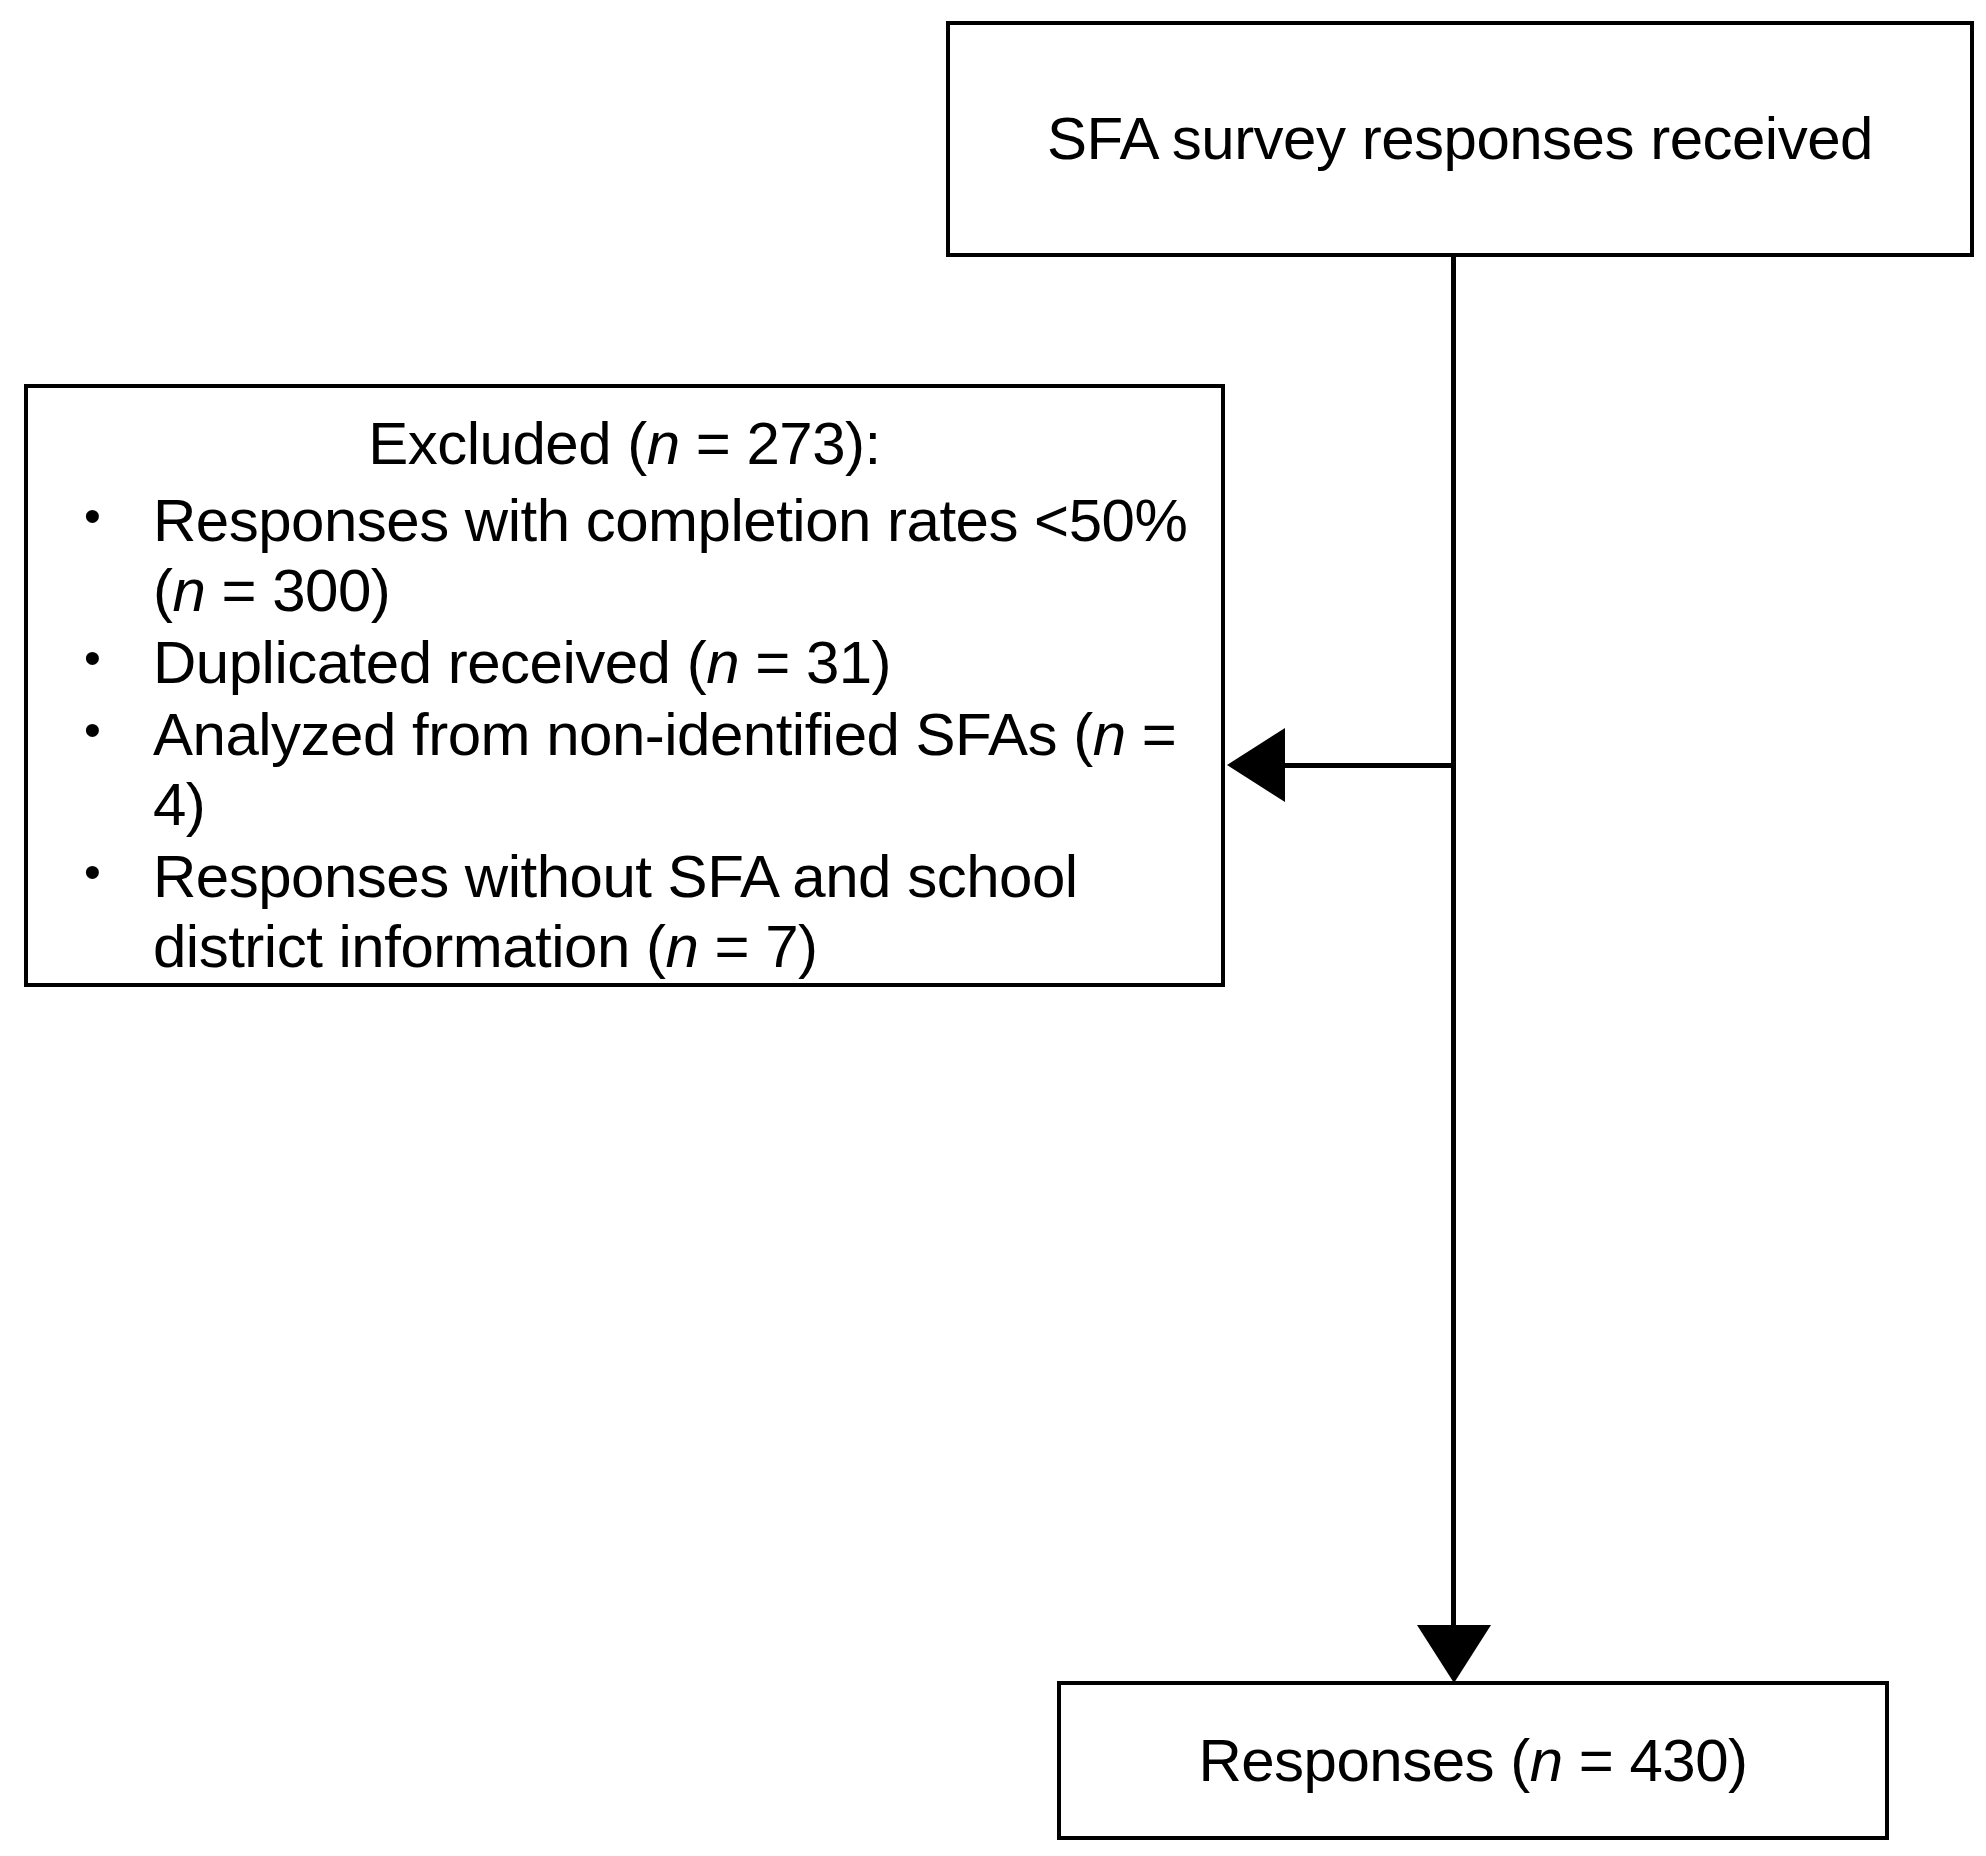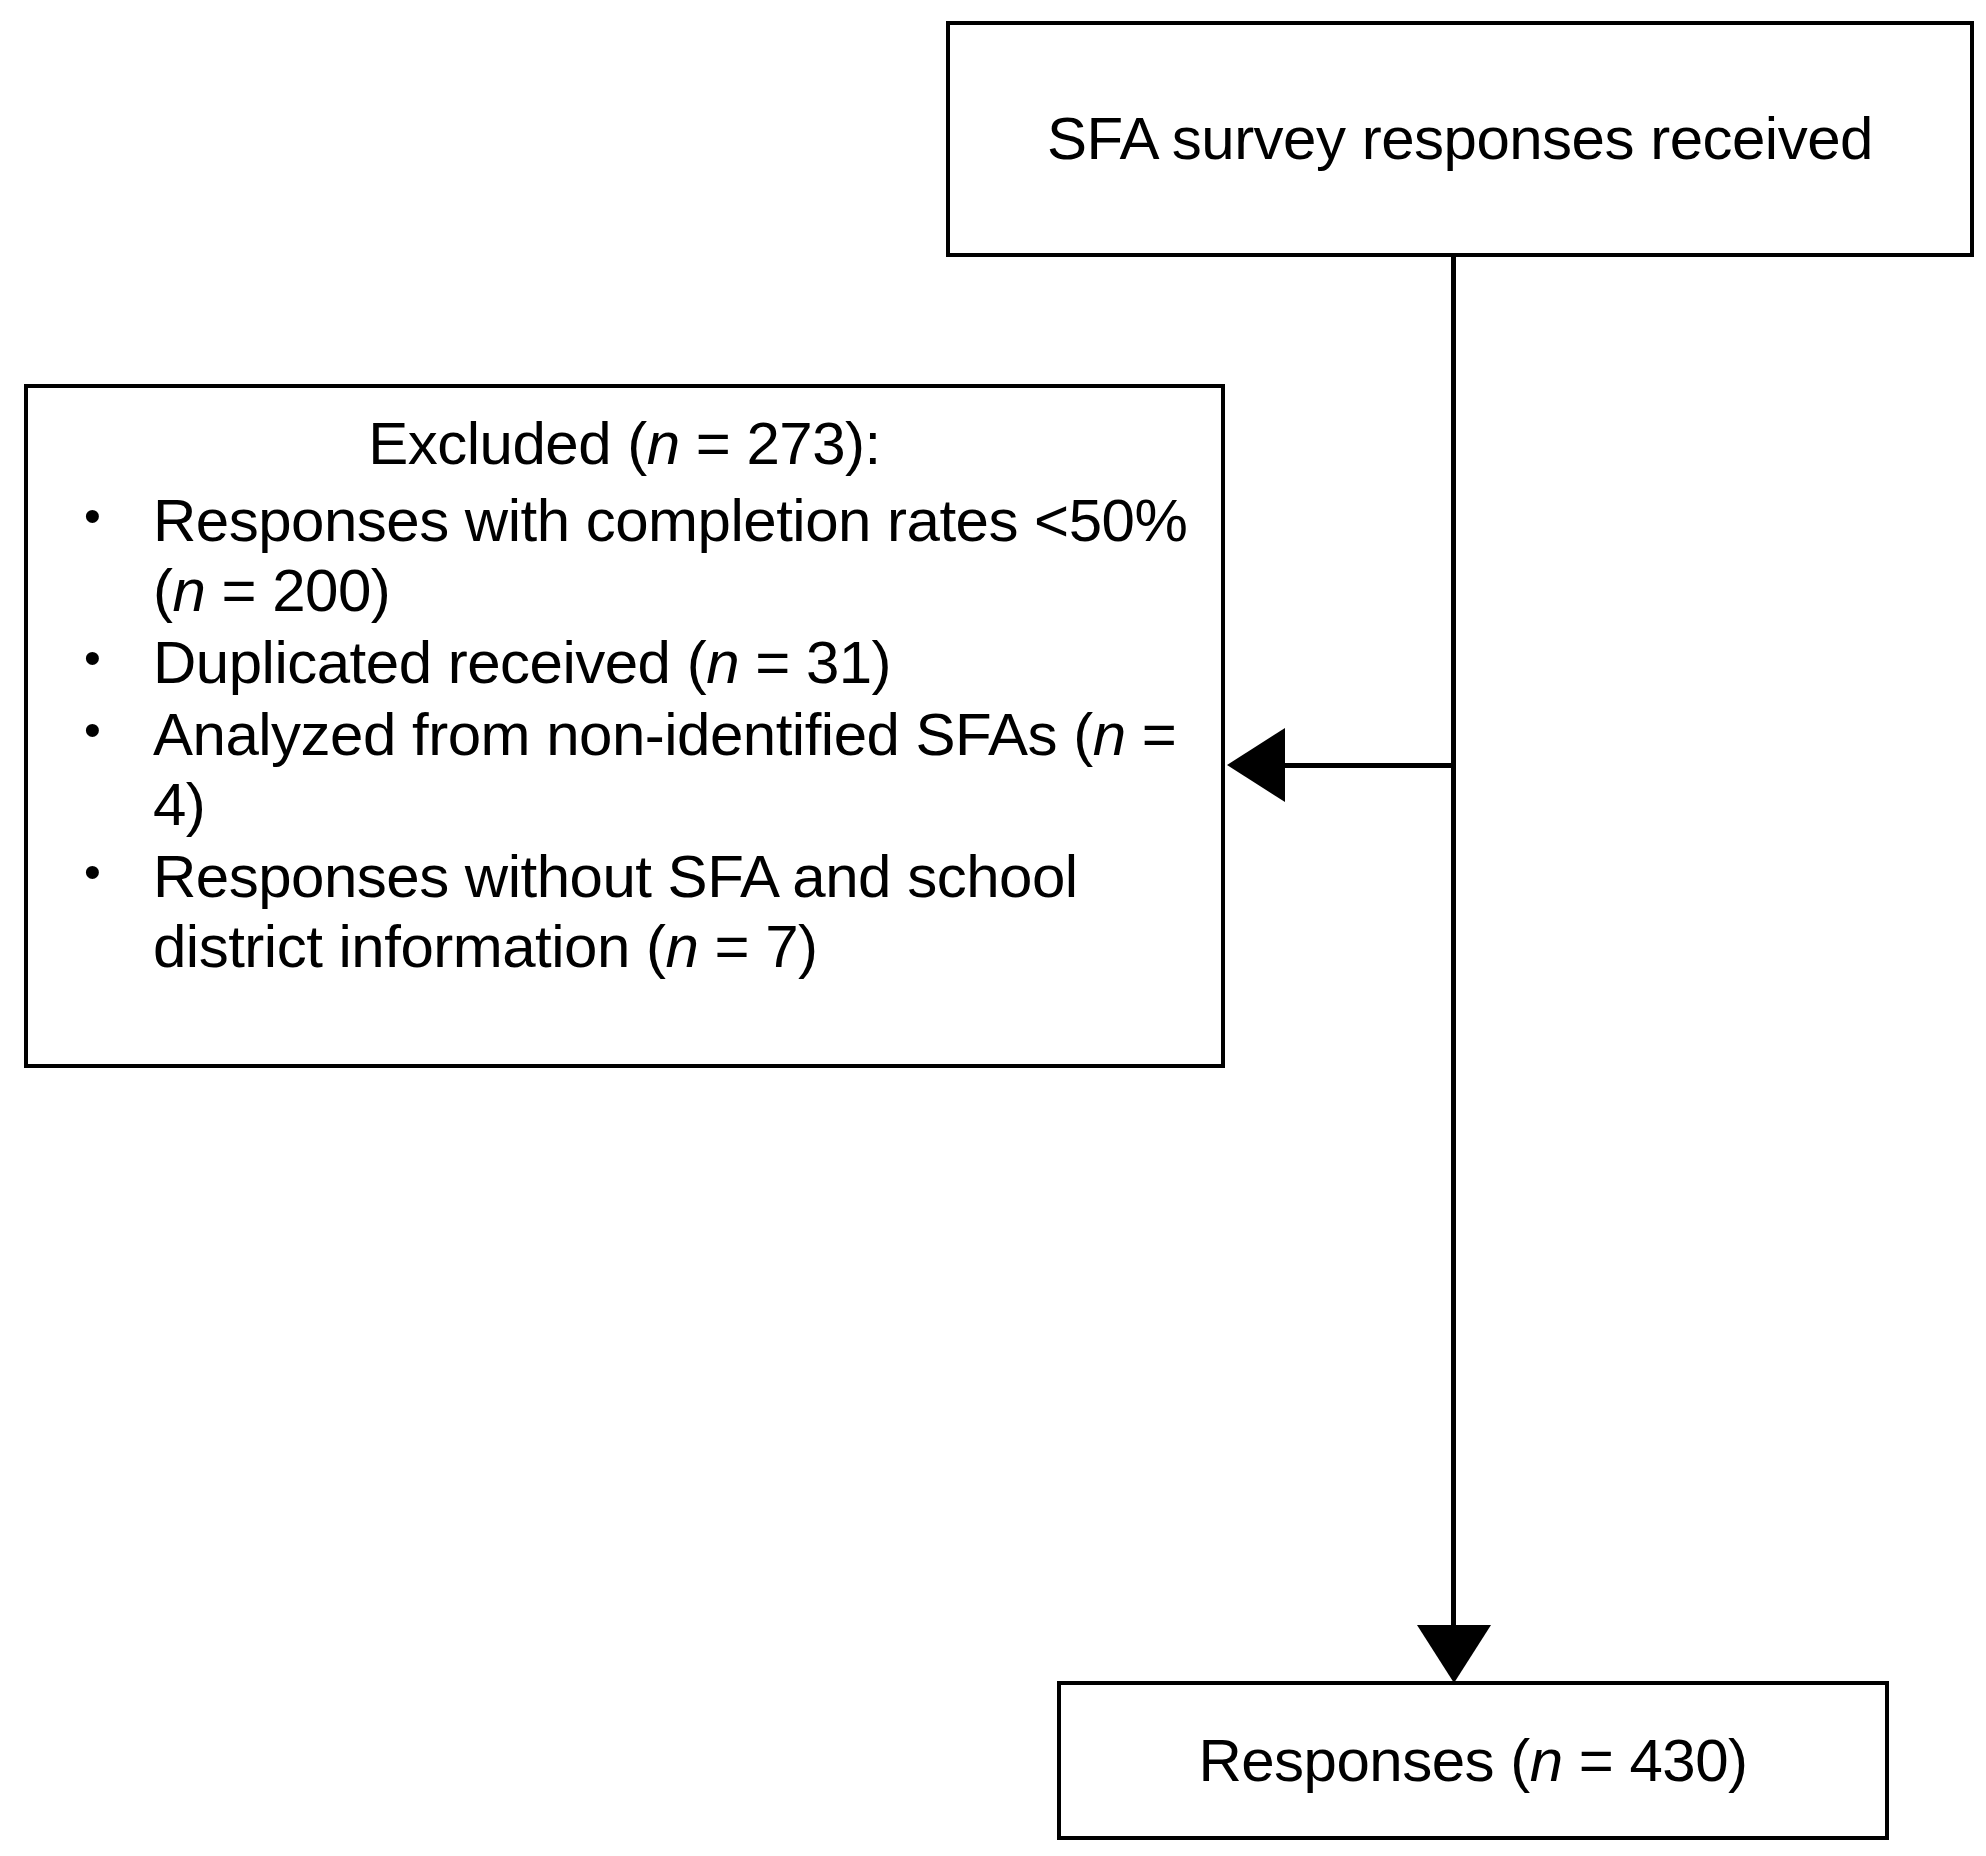--- a/index.html
+++ b/index.html
@@ -38,21 +38,21 @@
     align-items: center;
     justify-content: center;
   }
   #box-received .box-text { padding: 0 17.3px; text-align: center; }
 
   
   #box-excluded {
     left: 24px;
     top: 384px;
     width: 1201px;
-    height: 684px;
+    height: 603px;
     padding: 21px 25px 19px 25px;
   }
   #excluded-heading {
     font-size: 60px;
     line-height: 1.15;
     text-align: center;
     letter-spacing: -0.5px;
     margin-bottom: 7.7px;
   }
   ul.excl-list {
@@ -135,21 +135,21 @@
   <div class="box" id="box-received">
     <div class="box-text">
       <span>SFA survey responses received</span><br>
     </div>
   </div>
 
   <div class="box" id="box-excluded">
     <div id="excluded-heading"><span>Excluded (</span><i class="var-n">n</i><span> = 273):</span></div>
     <ul class="excl-list">
       <li>
-        <span class="bullet">•</span><span>Responses with completion rates &lt;50% (</span><i class="var-n">n</i><span> = 200)</span>
+        <span class="bullet">•</span><span>Responses with completion rates &lt;50% (</span><i class="var-n">n</i><span> = 300)</span>
       </li>
       <li>
         <span class="bullet">•</span><span>Duplicated received (</span><i class="var-n">n</i><span> = 31)</span>
       </li>
       <li>
         <span class="bullet">•</span><span>Analyzed from non-identified SFAs (</span><i class="var-n">n</i><span> = 4)</span>
       </li>
       <li>
         <span class="bullet">•</span><span>Responses without SFA and school district information (</span><i class="var-n">n</i><span> = 7)</span>
       </li>

